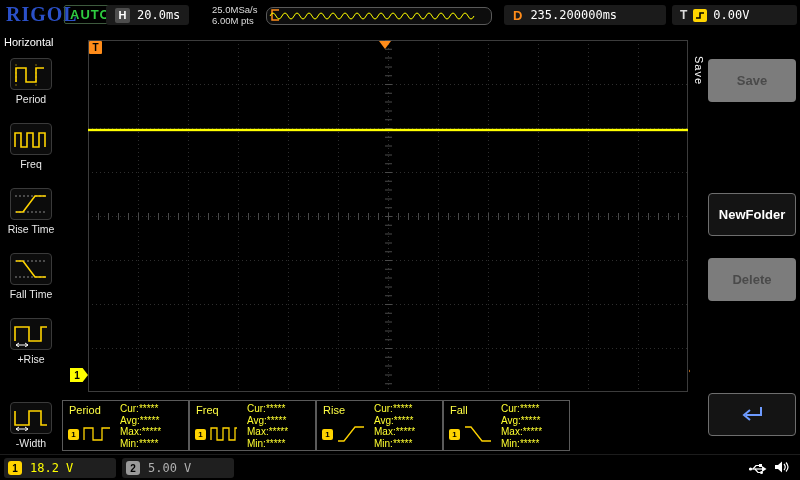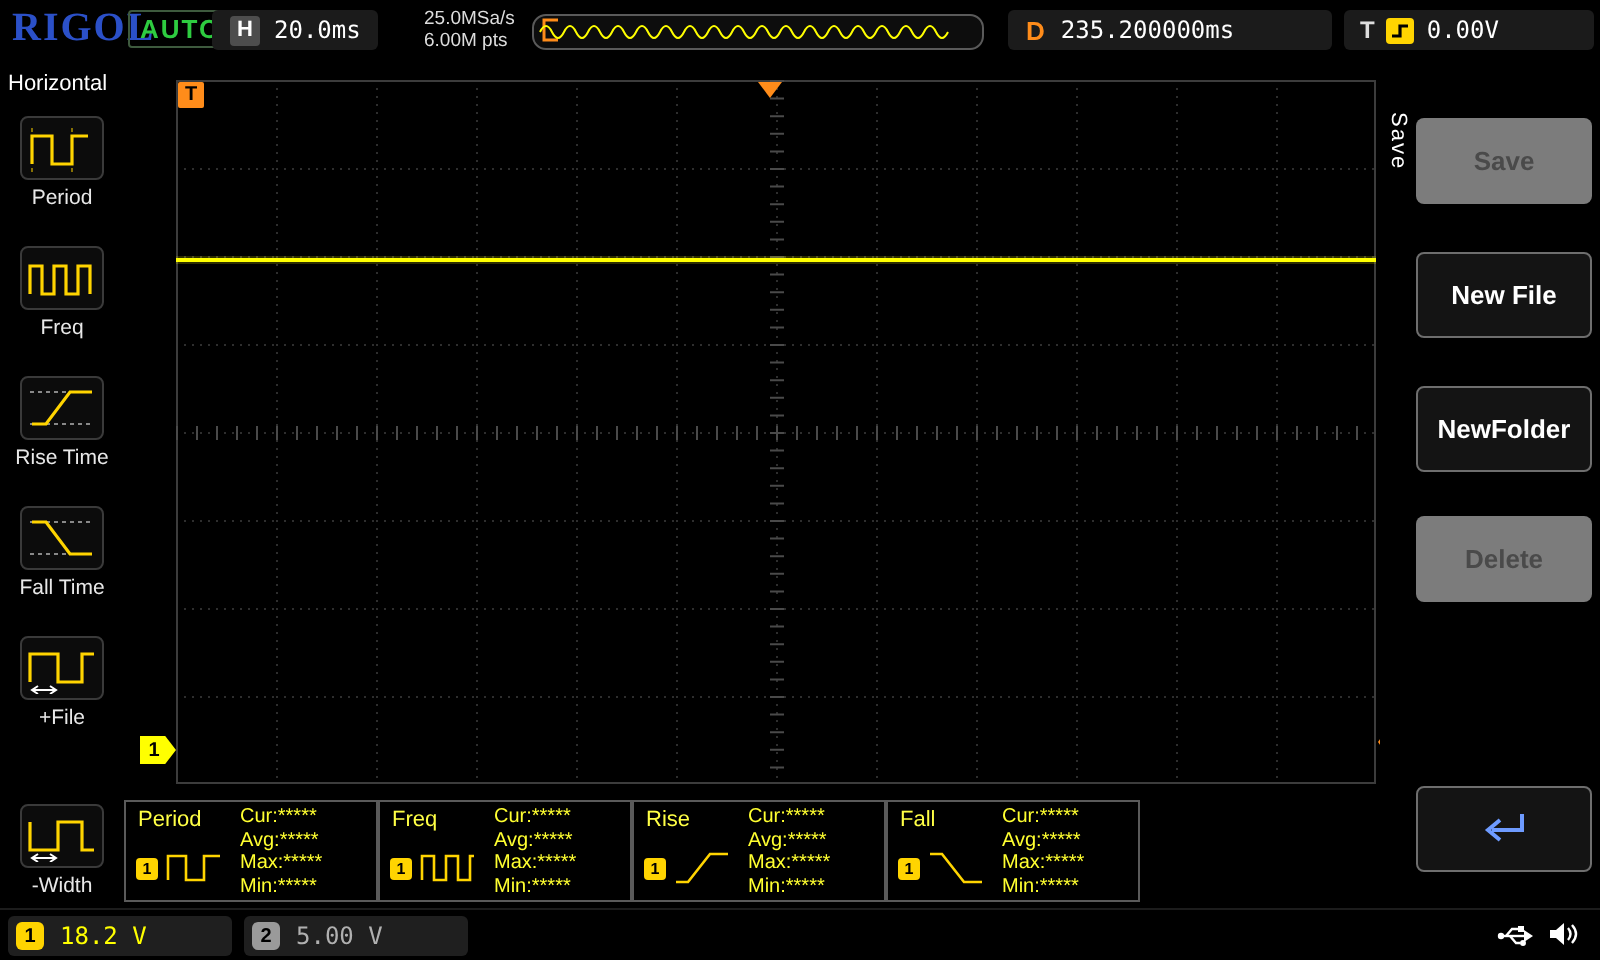--- a/index.html
+++ b/index.html
@@ -170,21 +170,21 @@
 
     <div class="lm-item" style="top:288px;">
       <span class="lm-icon">
         <svg width="36" height="26">
             <polyline points="2,20 2,6 16,6 16,20 28,20 28,6 34,6" fill="none" stroke="#ffd400" stroke-width="1.6"></polyline>
             <line x1="3" y1="24" x2="15" y2="24" stroke="#fff" stroke-width="1"></line>
             <polyline points="6,22 3,24 6,26" fill="none" stroke="#fff" stroke-width="1"></polyline>
             <polyline points="12,22 15,24 12,26" fill="none" stroke="#fff" stroke-width="1"></polyline>
           </svg>
       </span>
-      <span class="lm-label">+File</span>
+      <span class="lm-label">+Rise</span>
     </div>
 
     <div class="lm-item" style="top:372px;">
       <span class="lm-icon">
         <svg width="36" height="26">
             <polyline points="2,6 2,20 16,20 16,6 28,6 28,20 34,20" fill="none" stroke="#ffd400" stroke-width="1.6"></polyline>
             <line x1="3" y1="24" x2="15" y2="24" stroke="#fff" stroke-width="1"></line>
             <polyline points="6,22 3,24 6,26" fill="none" stroke="#fff" stroke-width="1"></polyline>
             <polyline points="12,22 15,24 12,26" fill="none" stroke="#fff" stroke-width="1"></polyline>
           </svg>
@@ -216,23 +216,20 @@
   <div class="trig-corner">T</div>
   <div class="ch1-marker">1</div>
   <div class="trigl-marker">T</div>
 
   <div class="right-menu"></div>
   <div class="rm-tab">Save</div>
 
   <div class="rbtn disabled" style="top:59px;">
     <span>Save</span>
   </div>
-  <div class="rbtn enabled" style="top:126px;">
-    <span>New File</span>
-  </div>
   <div class="rbtn enabled" style="top:193px;">
     <span>NewFolder</span>
   </div>
   <div class="rbtn disabled" style="top:258px;align-items:center;">
     <span>Delete</span>
   </div>
   <div class="rbtn enabled" style="top:393px;">
     <span>
       <svg width="28" height="20">
           <path d="M23,4 V12 H8" stroke="#6e9bff" stroke-width="2" fill="none"></path>

